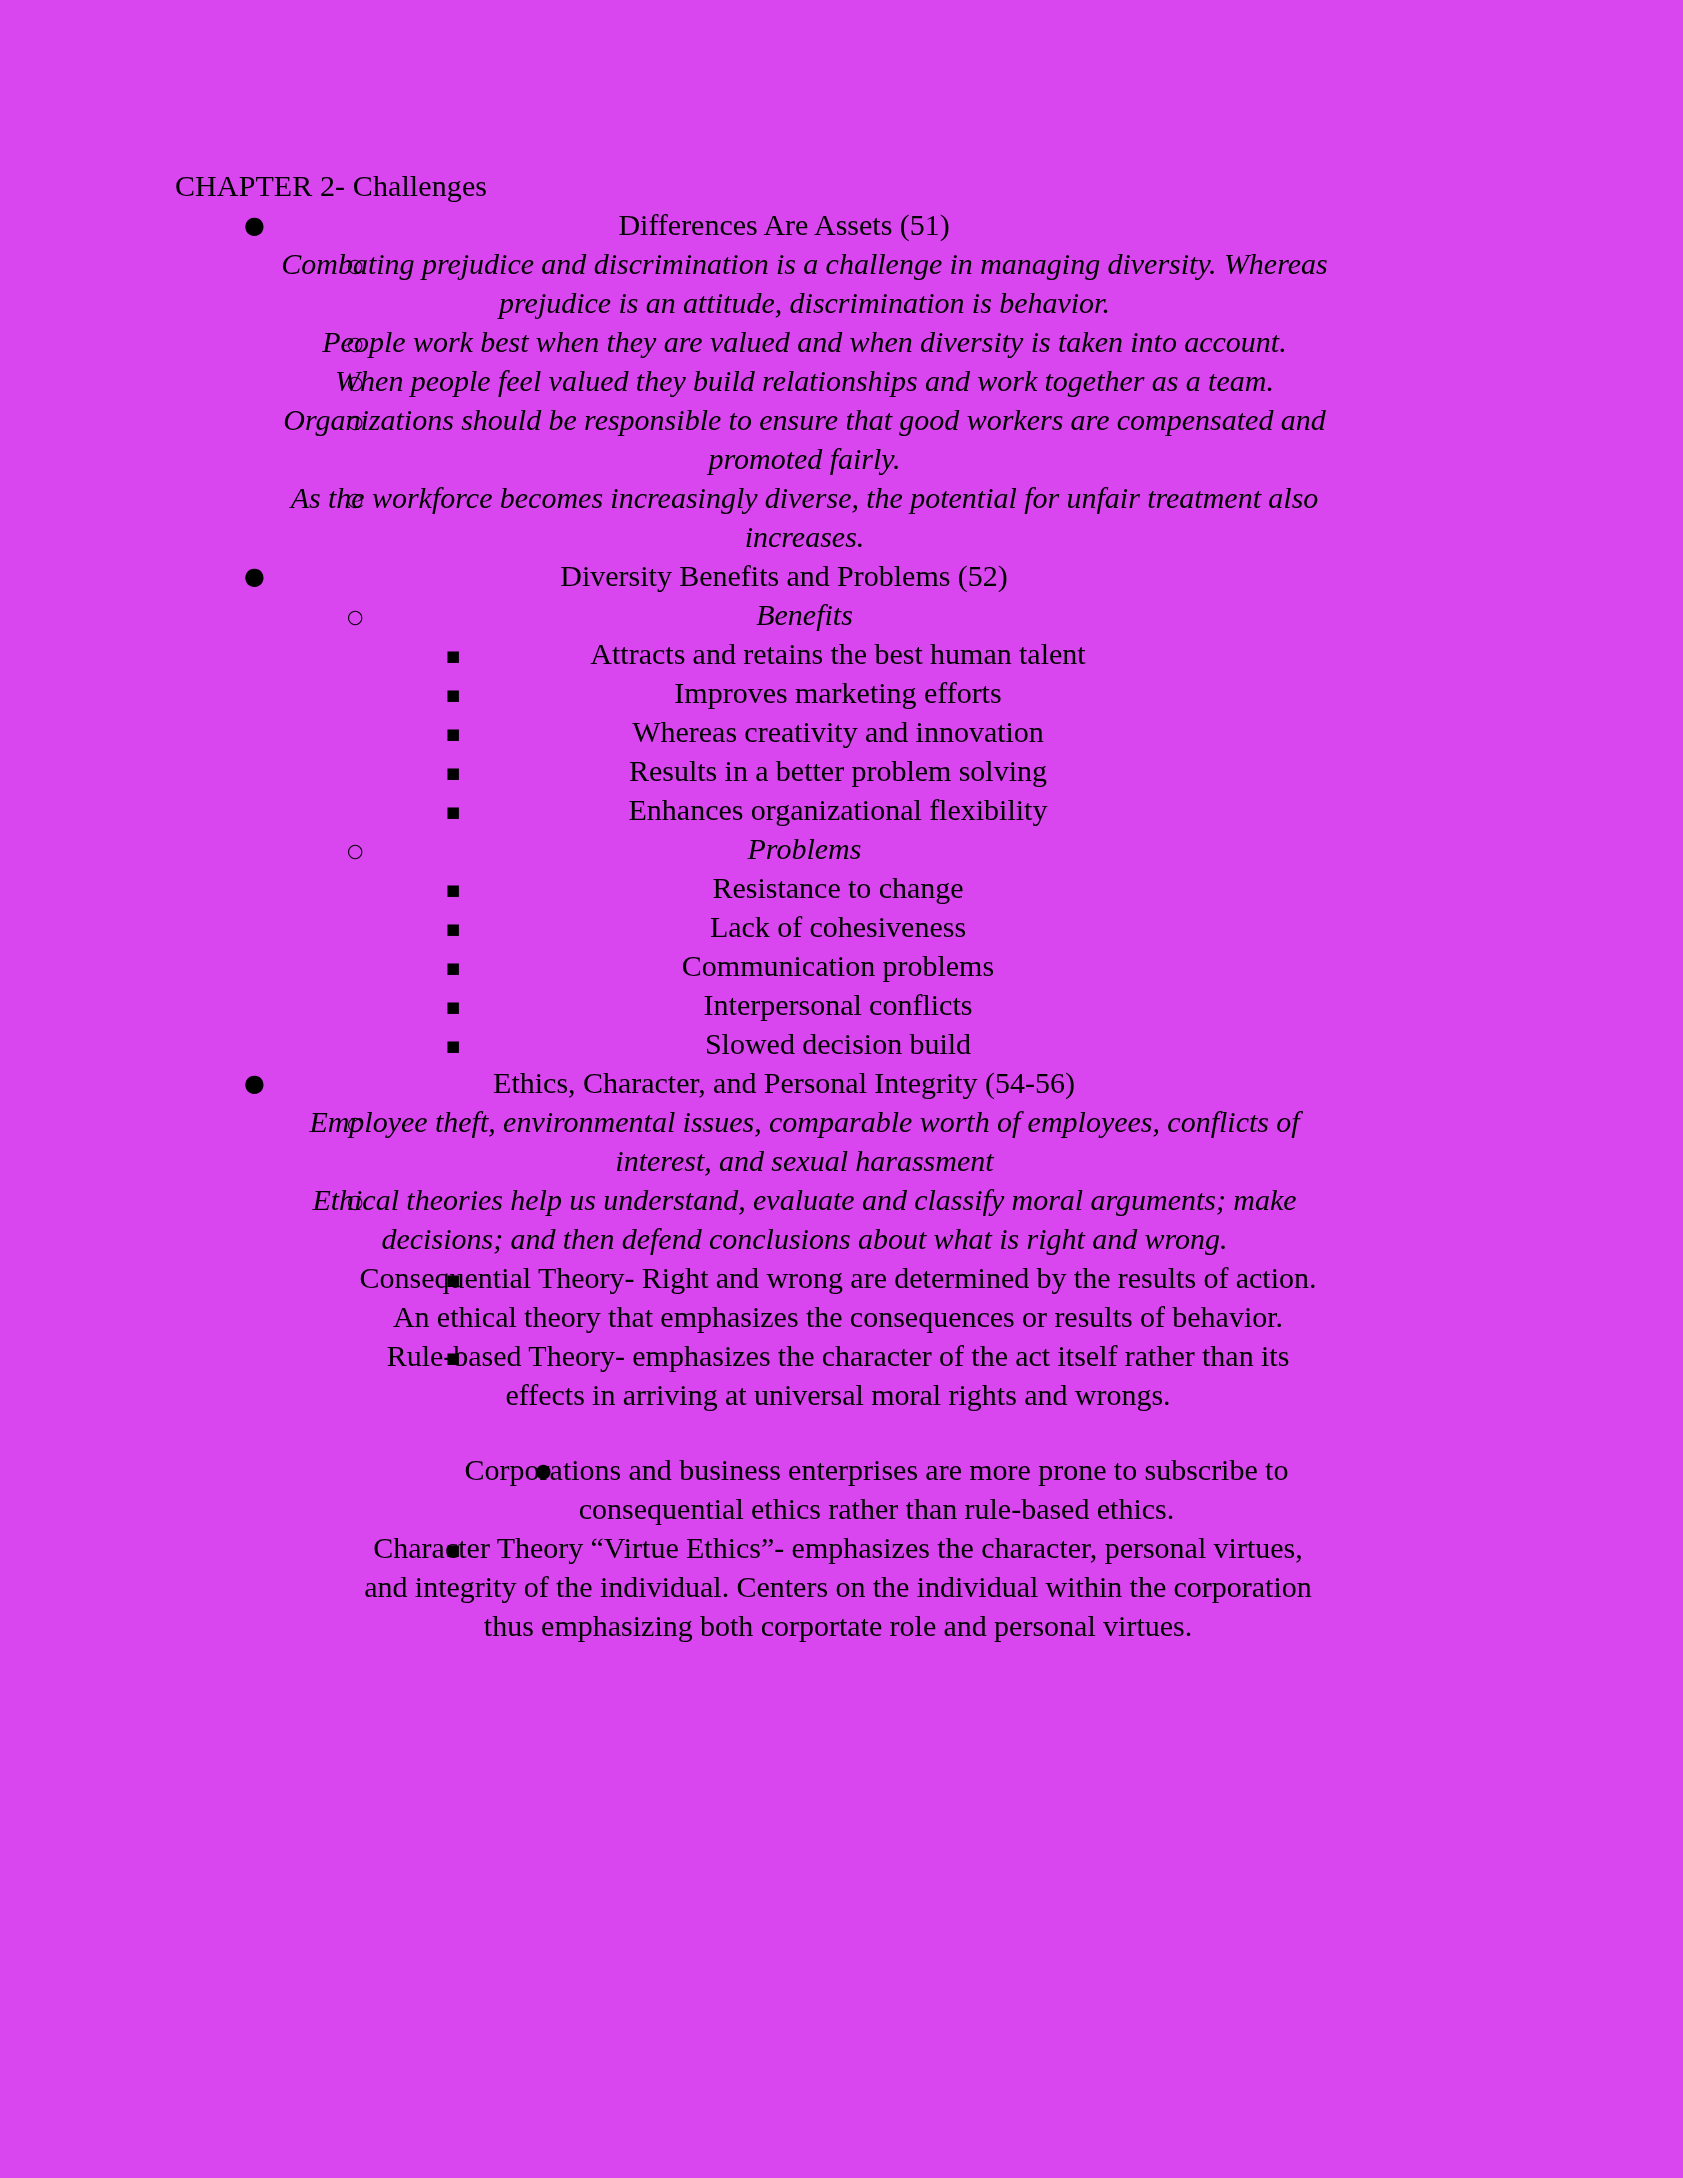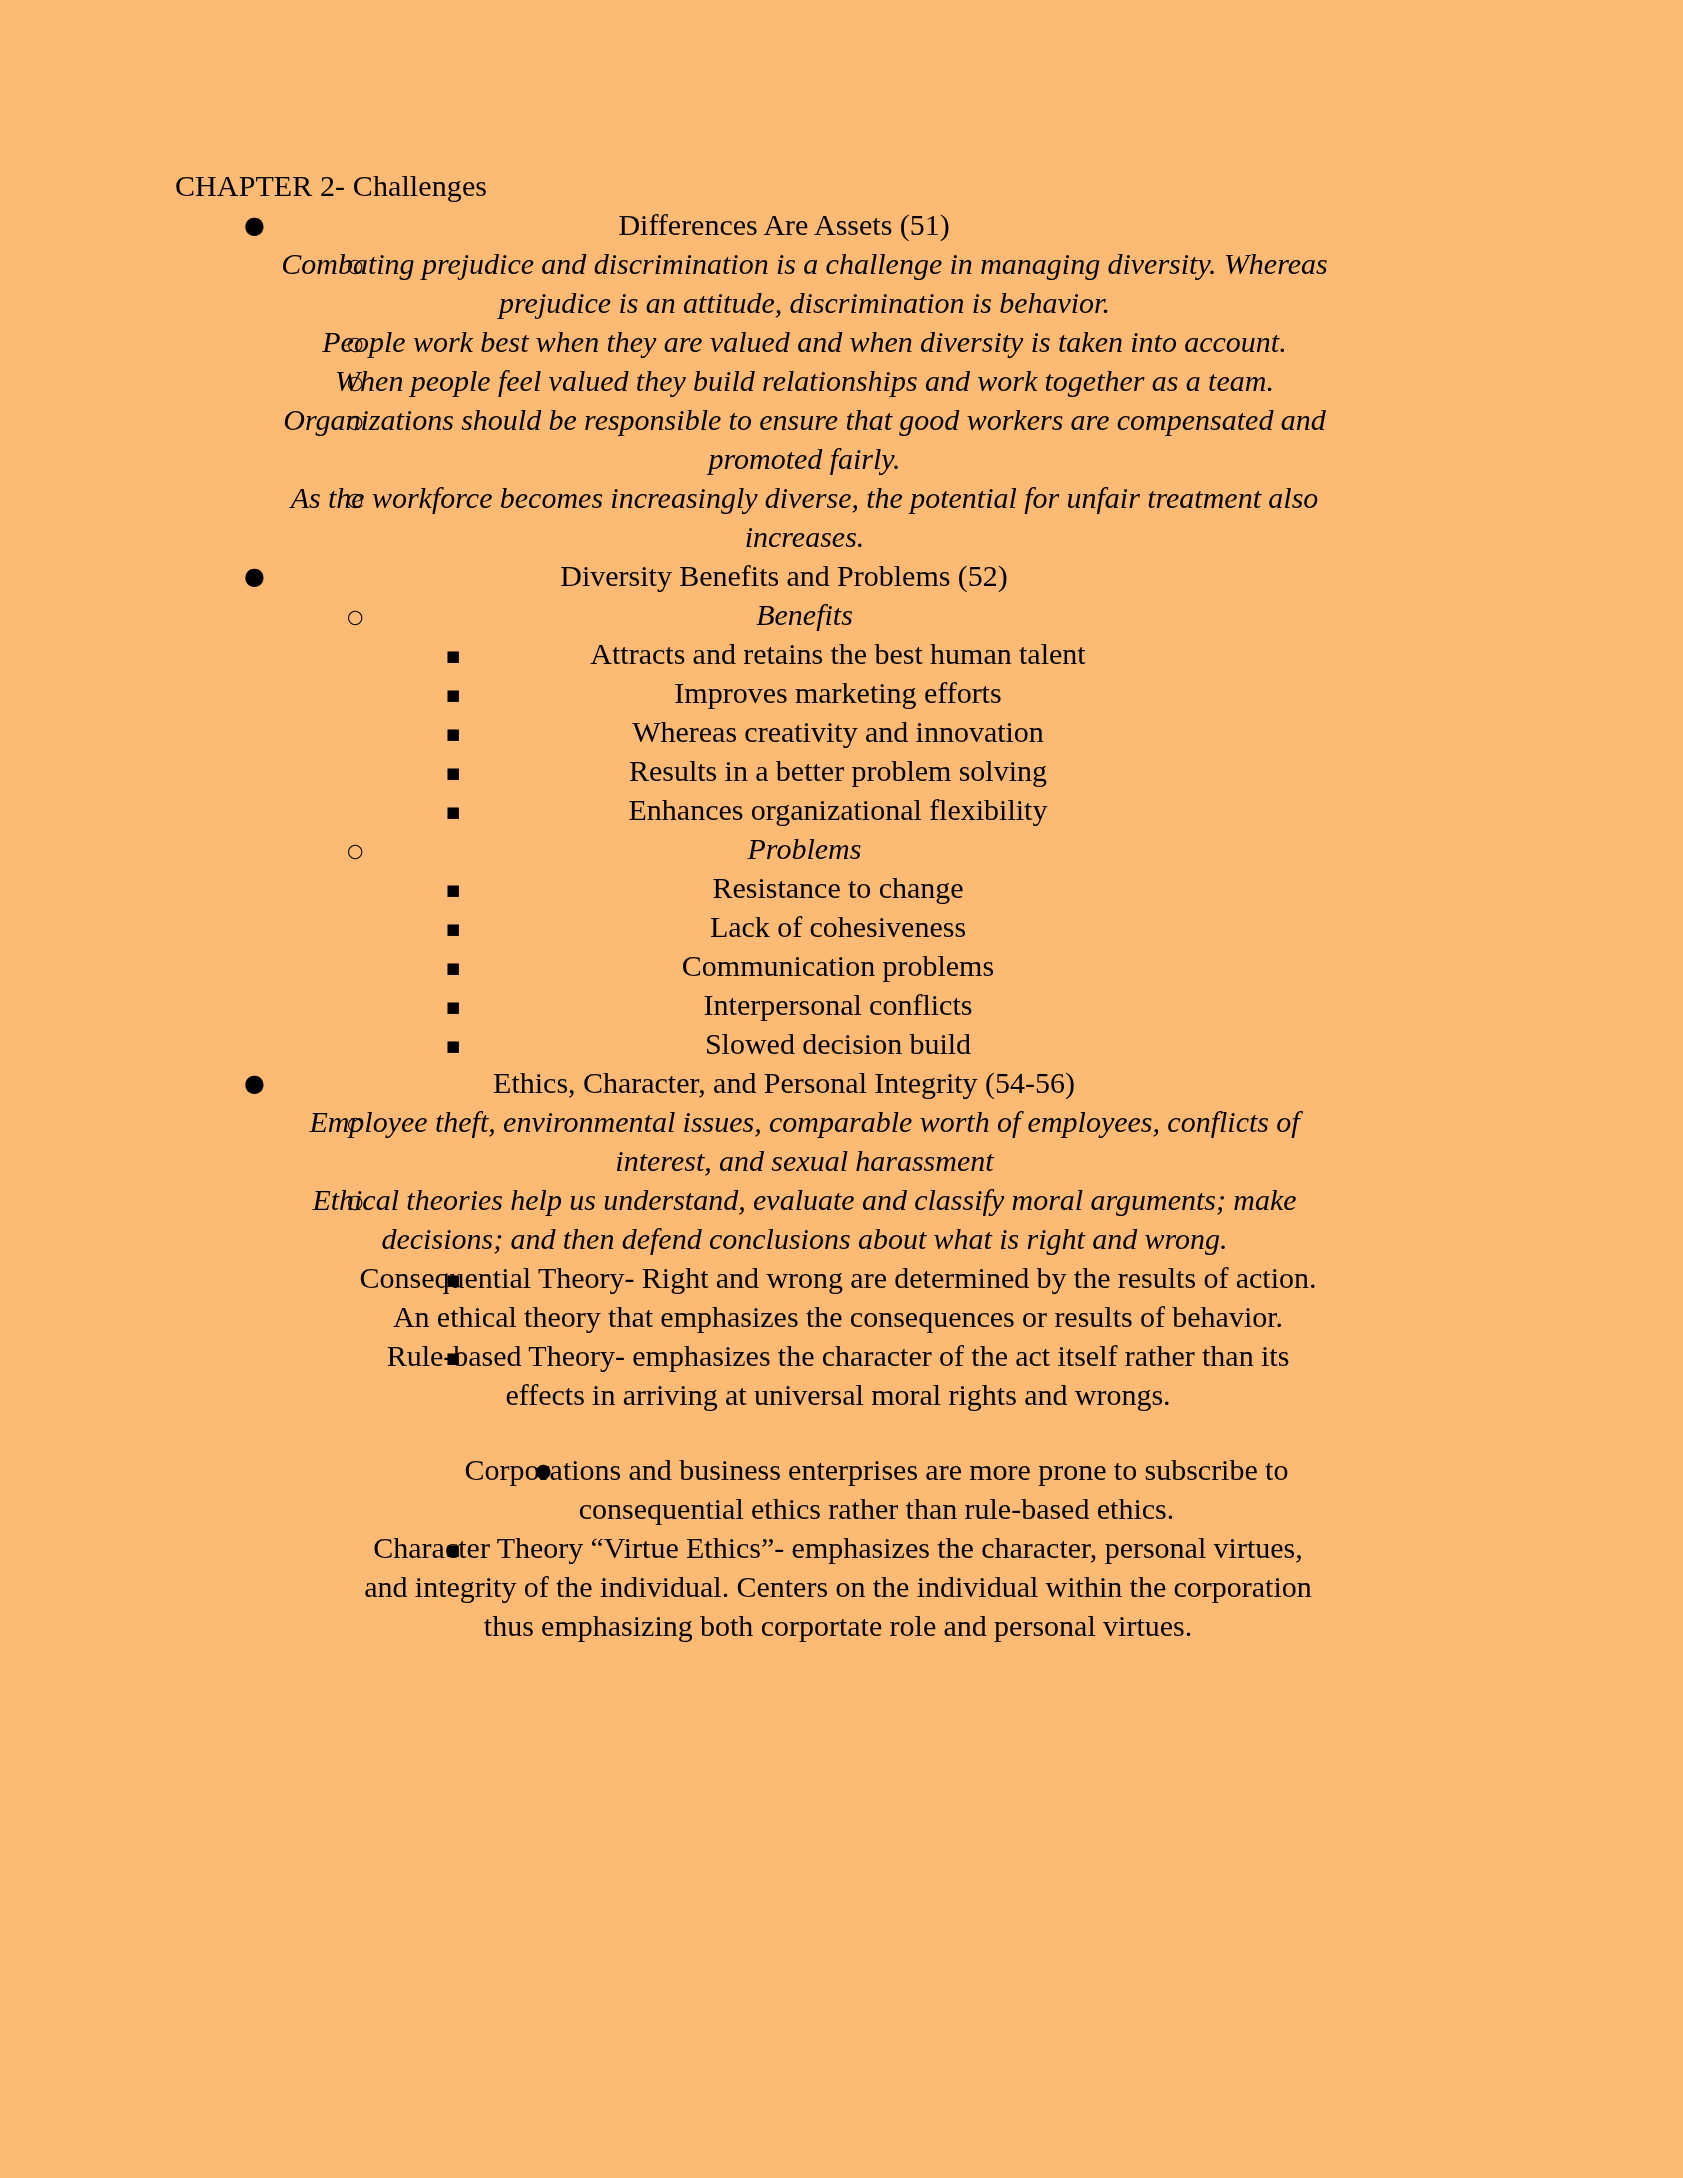--- a/index.html
+++ b/index.html
@@ -13,21 +13,21 @@
     height: 2178px;
     font-family: "Liberation Serif", "DejaVu Serif", serif;
     color: #000000;
     -webkit-font-smoothing: antialiased;
   }
 
   .page {
     position: relative;
     width: 1683px;
     height: 2178px;
-    background: #fdba74;
+    background: #d946ef;
     box-sizing: border-box;
     padding: 166px 0 0 0;
   }
 
   .doc-body {
     width: 1683px;
   }
 
   
   .heading {

